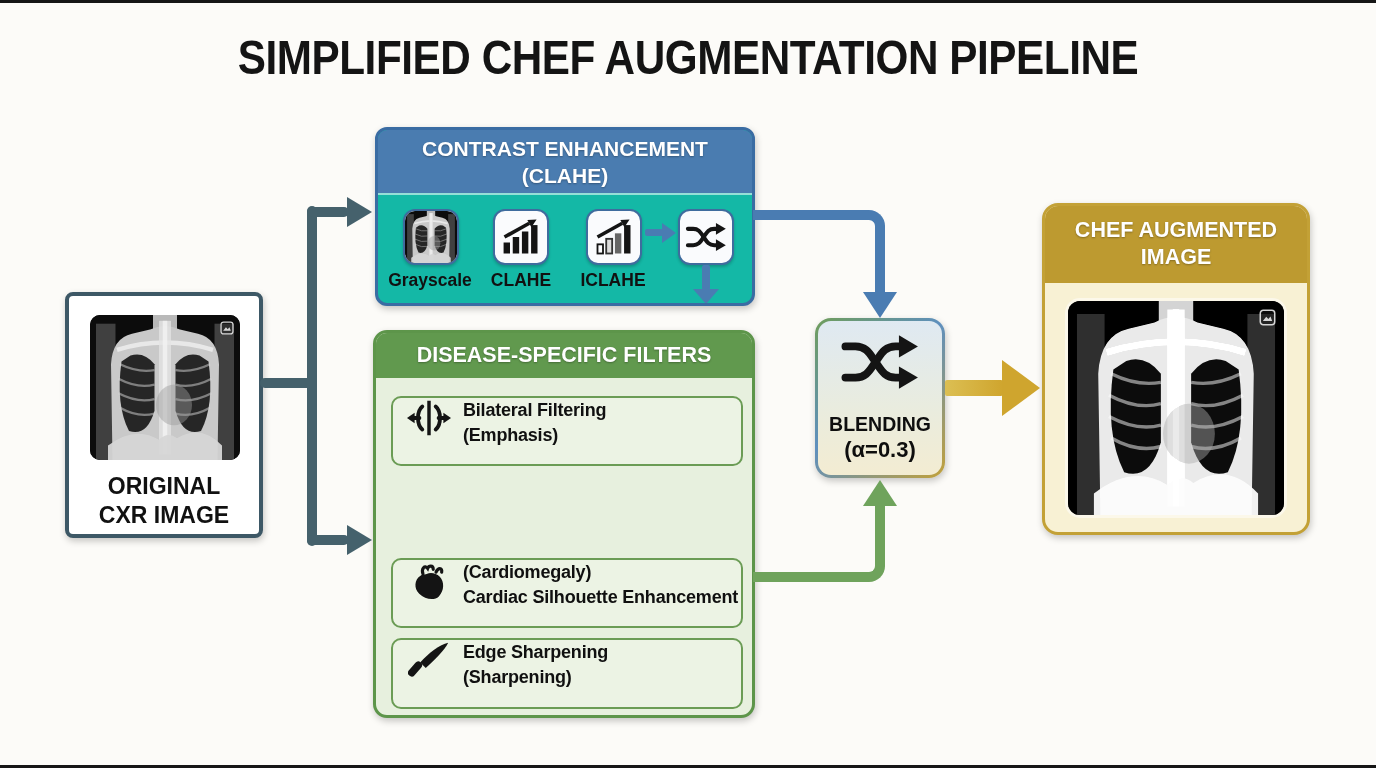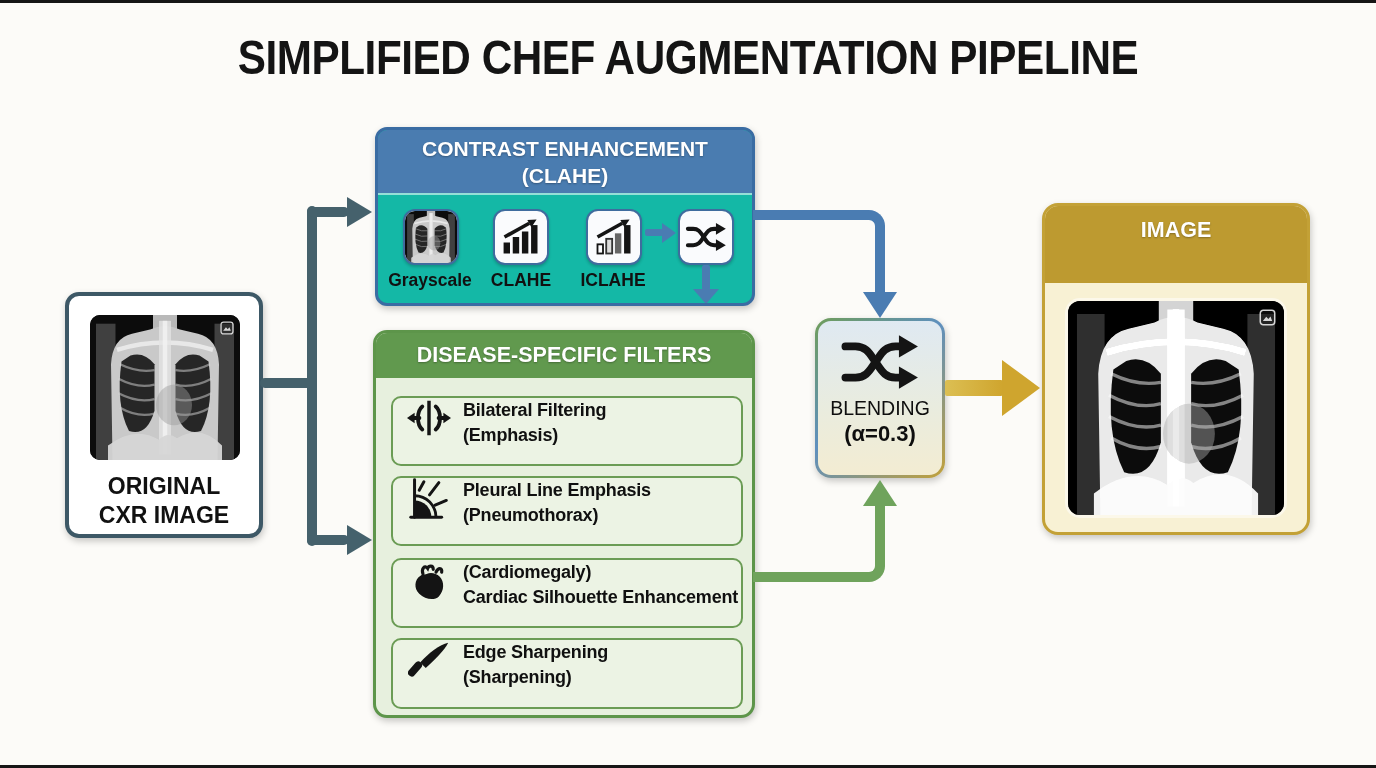--- a/index.html
+++ b/index.html
@@ -13,21 +13,21 @@
   .main-title{
     position:absolute;top:30px;left:0;width:1376px;text-align:center;
     font-size:48px;font-weight:700;letter-spacing:-.5px;color:#141414;
     transform:scaleX(.88);transform-origin:center;white-space:nowrap;
   }
   
   .shadowed{box-shadow:1px 3px 7px rgba(0,0,0,.22);}
   
   .original-box{
     position:absolute;left:65px;top:292px;width:198px;height:246px;
-    background:#ffffff;border:4px solid #3d5866;border-radius:14px;box-sizing:border-box;
+    background:#ffffff;border:4px solid #3d5866;border-radius:8px;box-sizing:border-box;
   }
   .original-xray{position:absolute;left:21px;top:19px;width:150px;height:145px;border-radius:10px;overflow:hidden;background:#0c0c0c;}
   .original-label{position:absolute;left:0;top:176px;width:190px;text-align:center;font-size:23px;font-weight:700;line-height:29px;color:#111;}
   
   .contrast-box{
     position:absolute;left:375px;top:119px;width:380px;height:179px;
     border:3px solid #3a6ca3;border-radius:12px;box-sizing:border-box;
     background:#14b8a6;overflow:hidden;margin-top:8px;
   }
   .contrast-header{
@@ -64,21 +64,21 @@
   .blending-wrap{
     position:absolute;left:815px;top:318px;width:130px;height:160px;border-radius:16px;
     background:linear-gradient(135deg,#6f9d5a 0%,#5e8fbe 45%,#c2a13a 100%);
     padding:3px;box-sizing:border-box;box-shadow:1px 3px 7px rgba(0,0,0,.22);
   }
   .blending-inner{
     width:100%;height:100%;border-radius:13px;box-sizing:border-box;
     background:linear-gradient(180deg,#dfe9f2 0%,#e9ecdf 55%,#f3ecd2 100%);
     display:flex;flex-direction:column;align-items:center;
   }
-  .blending-label{font-size:19.5px;font-weight:400;margin-top:6px;color:#0e0e0e;}
+  .blending-label{font-size:19.5px;font-weight:700;margin-top:22px;color:#0e0e0e;}
   .blending-alpha{font-size:22px;font-weight:700;margin-top:1px;color:#0e0e0e;}
   
   .output-box{
     position:absolute;left:1042px;top:203px;width:268px;height:332px;
     border:3px solid #c3a136;border-radius:16px;box-sizing:border-box;
     background:#f8f1d4;overflow:hidden;
   }
   .output-header{
     position:absolute;left:0;top:0;width:100%;height:77px;background:#bd9a30;
     color:#fff;font-size:21.5px;font-weight:700;line-height:27px;text-align:center;
@@ -256,31 +256,20 @@
         <svg width="46" height="40" viewBox="0 0 48 40">
             <use href="#bilateral"></use>
           </svg>
       </div>
       <div class="filter-text">
         <div>Bilateral Filtering</div>
         <div>(Emphasis)</div>
       </div>
     </div>
 
-    <div class="filter-item" style="top:143px">
-      <div class="filter-icon">
-        <svg width="43" height="43" viewBox="0 0 46 46">
-            <use href="#pleural"></use>
-          </svg>
-      </div>
-      <div class="filter-text">
-        <div>Pleural Line Emphasis</div>
-        <div>(Pneumothorax)</div>
-      </div>
-    </div>
 
     <div class="filter-item" style="top:225px">
       <div class="filter-icon">
         <svg width="43" height="43" viewBox="0 0 46 46">
             <use href="#heart"></use>
           </svg>
       </div>
       <div class="filter-text">
         <div>(Cardiomegaly)</div>
         <div>Cardiac Silhouette Enhancement</div>
@@ -305,20 +294,21 @@
       <svg width="82" height="58" viewBox="0 0 72 52" style="margin-top:12px">
           <use href="#shuffle"></use>
         </svg>
       <div class="blending-label">BLENDING</div>
       <div class="blending-alpha">(α=0.3)</div>
     </div>
   </div>
 
   <div class="output-box shadowed">
     <div class="output-header">
+      <div>CHEF AUGMENTED</div>
       <div>IMAGE</div>
     </div>
     <div class="output-xray xray-enhanced">
       <svg class="xray-svg" viewBox="0 0 100 100" preserveAspectRatio="none">
           <use href="#xray"></use>
         </svg>
       <svg class="corner-badge" viewBox="0 0 20 20" style="width:17px;height:17px;top:8px;right:8px">
           <use href="#imgbadge"></use>
         </svg>
     </div>

